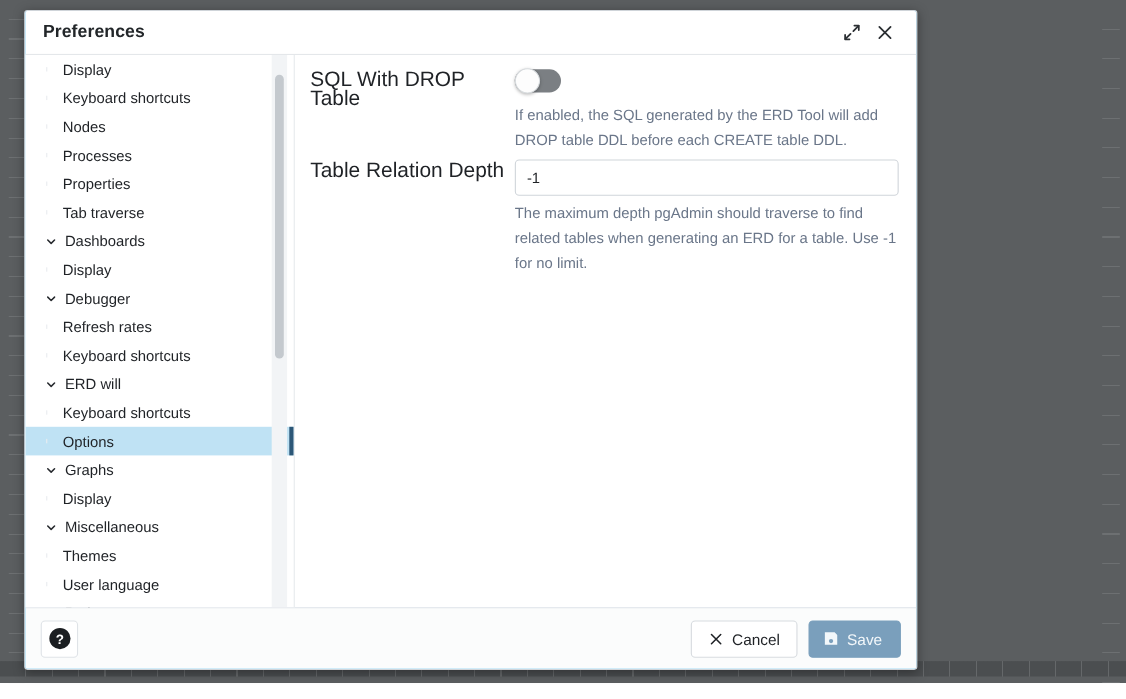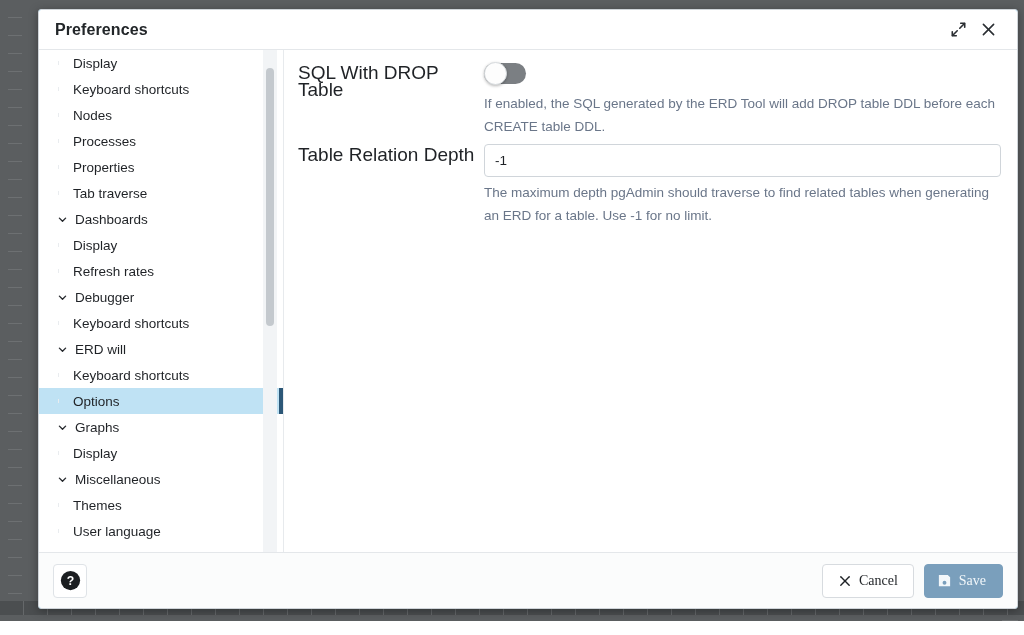--- a/index.html
+++ b/index.html
@@ -56,23 +56,23 @@
   #backdrop-bottom-white {
     position: absolute;
     left: 0; bottom: 0;
     width: 1024px; height: 14px;
     background: #ffffff;
   }
 
   
   #dialog {
     position: absolute;
-    left: 38px;
+    left: 22px;
     top: 9px;
-    width: 980px;
+    width: 812px;
     height: 600px;
     background: #7dd3fc;
     border: 1px solid #cfd4d9;
     border-radius: 3px;
     box-shadow: 0 2px 10px rgba(0,0,0,.35);
     display: flex;
     flex-direction: column;
     overflow: hidden;
   }
 
@@ -274,21 +274,21 @@
     display: flex;
     align-items: center;
     justify-content: center;
     cursor: pointer;
     padding: 0;
   }
   #footer-spacer { flex: 1; }
   .footer-btn {
     height: 34px;
     border-radius: 4px;
-    font-family: Liberation Serif, serif;
+    font-family: Liberation Sans, sans-serif;
     font-size: 14px;
     display: inline-flex;
     align-items: center;
     gap: 7px;
     cursor: pointer;
     padding: 0 15px;
   }
   #cancel-button {
     background: #ffffff;
     border: 1px solid #d7dbdf;
@@ -368,31 +368,31 @@
               <svg width="11" height="11" viewBox="0 0 16 16" fill="none" stroke="#26292d" stroke-width="2" stroke-linecap="round" stroke-linejoin="round">
                 <path d="M3.5 6 L8 10.5 L12.5 6"></path>
               </svg>
             </span>
             <span class="tree-label">Dashboards</span>
           </div>
           <div class="tree-row">
             <span class="tw-spacer-child"></span>
             <span class="tree-label">Display</span>
           </div>
-          <div class="tree-row">
-            <span class="tw-spacer-child"></span>
-            <span class="tree-label">Refresh rates</span>
-          </div>
           <div class="tree-row group">
             <span class="tw-chevron">
               <svg width="11" height="11" viewBox="0 0 16 16" fill="none" stroke="#26292d" stroke-width="2" stroke-linecap="round" stroke-linejoin="round">
                 <path d="M3.5 6 L8 10.5 L12.5 6"></path>
               </svg>
             </span>
             <span class="tree-label">Debugger</span>
+          </div>
+          <div class="tree-row">
+            <span class="tw-spacer-child"></span>
+            <span class="tree-label">Refresh rates</span>
           </div>
           <div class="tree-row">
             <span class="tw-spacer-child"></span>
             <span class="tree-label">Keyboard shortcuts</span>
           </div>
           <div class="tree-row group">
             <span class="tw-chevron">
               <svg width="11" height="11" viewBox="0 0 16 16" fill="none" stroke="#26292d" stroke-width="2" stroke-linecap="round" stroke-linejoin="round">
                 <path d="M3.5 6 L8 10.5 L12.5 6"></path>
               </svg>

